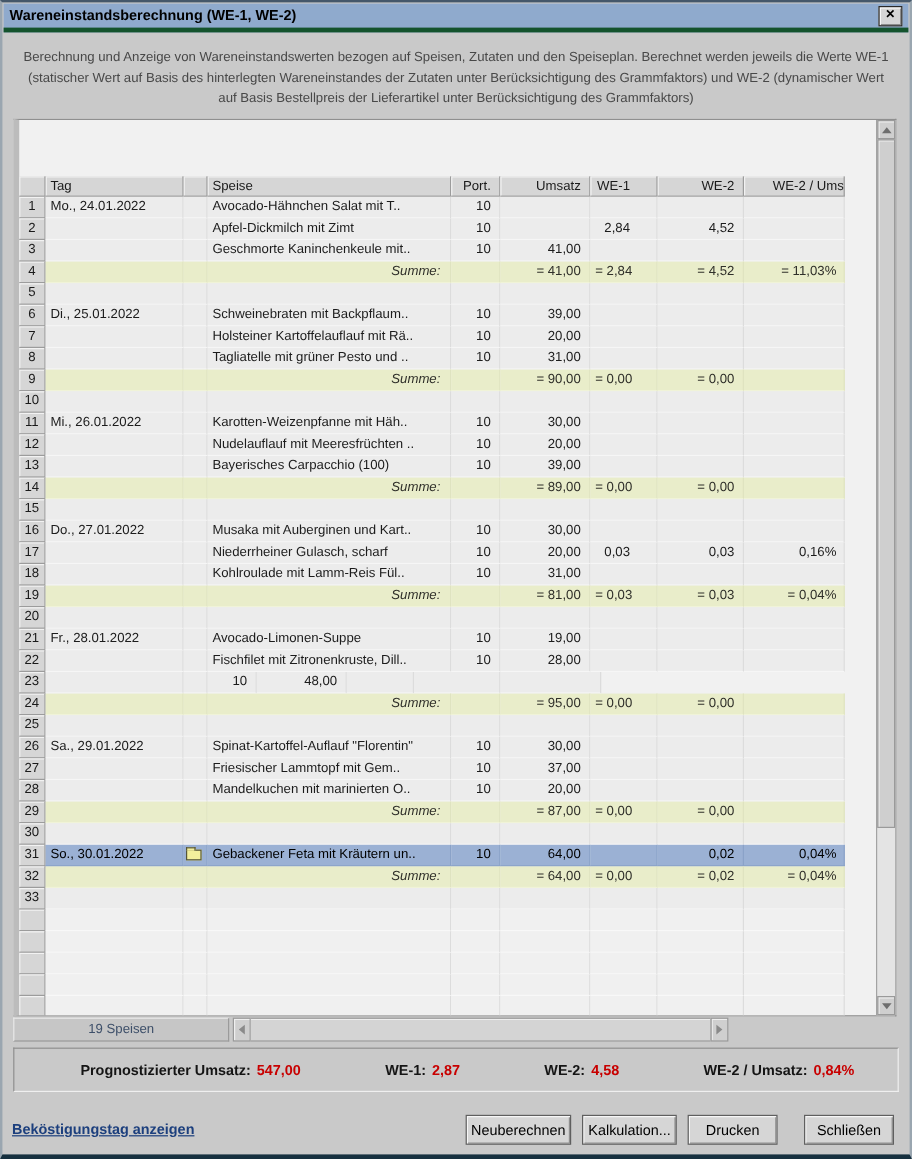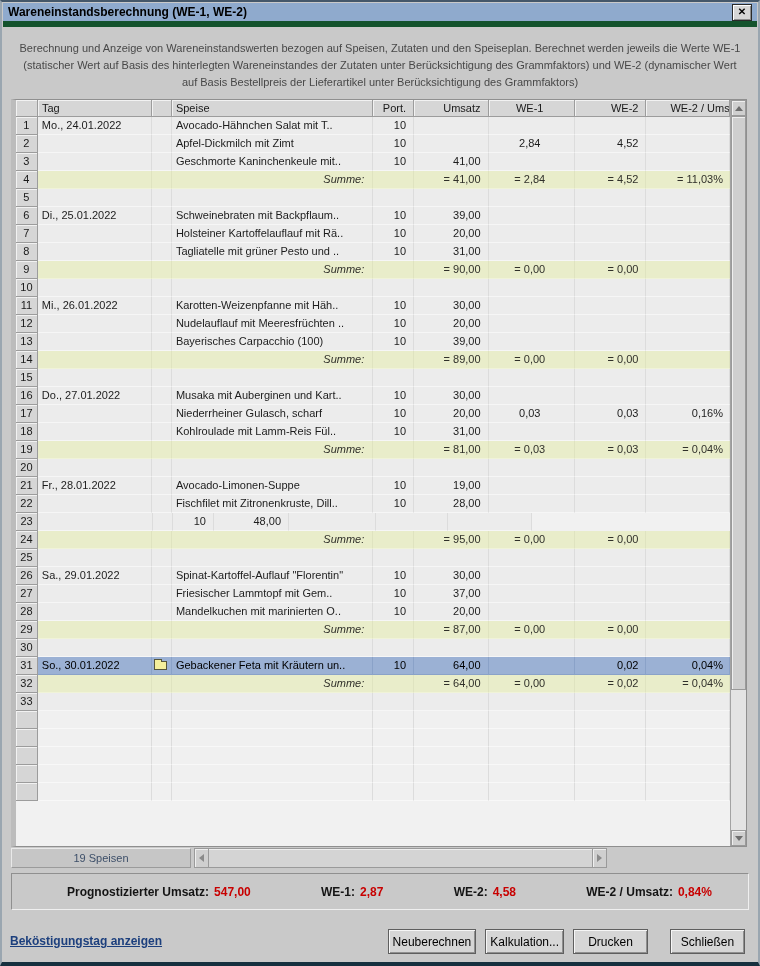--- a/index.html
+++ b/index.html
@@ -8,21 +8,21 @@
   .window {
     position:relative; width:760px; height:966px; background:#c9c9c9;
     border-left:2px solid #9aa6b0; border-right:2px solid #9aa6b0;
     border-top:2px solid #44576a; border-bottom:4px solid #16303f;
     overflow:hidden;
   }
 
   
   .titlebar {
     position:absolute; top:1px; left:1px; right:1px; height:24px;
-    background:#8faacd; border-bottom:6px solid #14532d;
+    background:#8faacd; border-bottom:4px solid #14532d;
     display:flex; align-items:center; padding:0 5px;
   }
   .title { font-size:12px; font-weight:bold; color:#000; }
   .close-btn {
     margin-left:auto; width:20px; height:17px; background:#d6d6d6;
     border:1px solid #2a2a2a; box-shadow:inset 1px 1px 0 #ffffff, inset -1px -1px 0 #8d8d8d;
     font-size:10px; font-weight:bold; line-height:14px; text-align:center;
     font-family:"Liberation Sans", sans-serif; cursor:default;
   }
 
@@ -33,40 +33,40 @@
   }
 
   
   .grid {
     position:absolute; left:9px; top:97px; width:736px; height:748px;
     background:#f1f1f1; border:1px solid #8f8f8f; border-left:5px solid #bcbcbc;
     display:flex;
   }
   .grid-body { width:714px; overflow:hidden; }
   .row { display:flex; height:18px; }
-  .header-row { display:flex; height:17px; }
+  .header-row { display:flex; height:17px;margin-top:47px; }
   .cell {
     font-size:11px; line-height:17px; color:#1c1c1c;
     overflow:hidden; white-space:nowrap;
     border-right:1px solid #dcdcdc; border-bottom:1px solid #f6f6f6;
     background:#ececec; padding:0 4px;
   }
   .hc, .gutter {
     background:#d6d6d6; border-right:1px solid #9c9c9c; border-bottom:1px solid #9c9c9c;
     box-shadow:inset 1px 1px 0 #f2f2f2; color:#1a1a1a;
   }
   .hc { line-height:16px; }
   .gutter { text-align:center; padding:0 2px; }
   .c0 { width:22px; }
   .c1 { width:115px; }
   .c2 { width:20px; padding:0 2px; }
   .c3 { width:203px; }
   .c4 { width:41px; text-align:right; padding-right:7px; }
   .c5 { width:75px; text-align:right; padding-right:7px; }
-  .c6 { width:87px; text-align:center; padding-right:7px; }
+  .c6 { width:56px; text-align:right; padding-right:22px; }
   .c7 { width:72px; text-align:right; padding-right:7px; }
   .c8 { width:84px; text-align:right; padding-right:6px;padding-left:24px; }
 
   .sum .cell:not(.gutter) { background:#e9edca; border-right-color:#dfe3c0; border-bottom-color:#f0f3d8; color:#30302a; }
   .sum .c3 { font-style:italic; text-align:right; padding-right:8px; }
   .selected .cell:not(.gutter) { background:#9bb1d4; border-right-color:#8aa2c8; border-bottom-color:#8aa2c8; color:#000; }
   .stub .cell:not(.gutter) { background:#f0f0f0; border-bottom-color:#f8f8f8; }
   .grid-filler { height:46px; background:#f1f1f1; }
 
   .folder {

